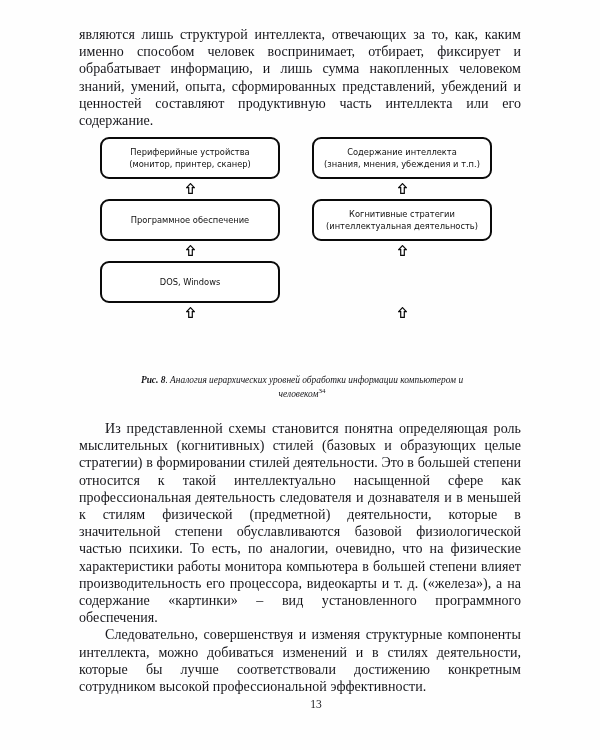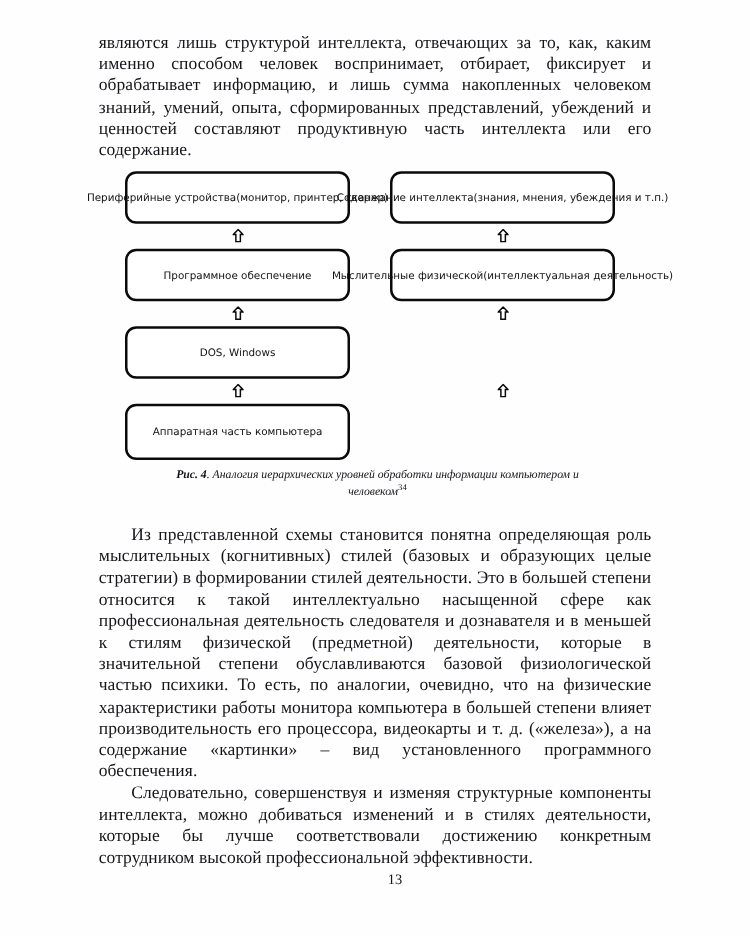--- a/index.html
+++ b/index.html
@@ -63,21 +63,21 @@
 
   .node {
     position: absolute;
     left: 0;
     width: 100%;
     box-sizing: border-box;
     border: 2.2px solid #0a0a0a;
     border-radius: 9px;
     background: #ffffff;
     display: flex;
-    flex-direction: row;
+    flex-direction: column;
     align-items: center;
     justify-content: center;
     text-align: center;
     font-family: "DejaVu Sans", "Liberation Sans", sans-serif;
     font-size: 8.3px;
     line-height: 12.5px;
     color: #101010;
     padding: 2px 5px;
   }
   .node .line { display: block; white-space: nowrap; }
@@ -194,61 +194,58 @@
       <div class="node n2">
         <span class="line">DOS, Windows</span>
       </div>
 
       <div class="arrow-up a2">
         <svg class="arrow-glyph" viewBox="0 0 9 11" xmlns="http://www.w3.org/2000/svg" aria-hidden="true">
           <path d="M4.5 0.6 L8.3 4.6 L6.3 4.6 L6.3 10.3 L2.7 10.3 L2.7 4.6 L0.7 4.6 Z" fill="#ffffff" stroke="#0a0a0a" stroke-width="1.2" stroke-linejoin="miter"></path>
         </svg>
       </div>
 
-      <div class="node n3">
-        <span class="line">Аппаратная часть компьютера</span>
-      </div>
     </div>
 
     <div class="diagram-col col-right">
 
       <div class="node n0">
         <span class="line">Содержание интеллекта</span>
         <span class="line">(знания, мнения, убеждения и т.п.)</span>
       </div>
 
       <div class="arrow-up a0">
         <svg class="arrow-glyph" viewBox="0 0 9 11" xmlns="http://www.w3.org/2000/svg" aria-hidden="true">
           <path d="M4.5 0.6 L8.3 4.6 L6.3 4.6 L6.3 10.3 L2.7 10.3 L2.7 4.6 L0.7 4.6 Z" fill="#ffffff" stroke="#0a0a0a" stroke-width="1.2" stroke-linejoin="miter"></path>
         </svg>
       </div>
 
       <div class="node n1">
-        <span class="line">Мыслительные физической</span>
+        <span class="line">Когнитивные стратегии</span>
         <span class="line">(интеллектуальная деятельность)</span>
       </div>
 
       <div class="arrow-up a1">
         <svg class="arrow-glyph" viewBox="0 0 9 11" xmlns="http://www.w3.org/2000/svg" aria-hidden="true">
           <path d="M4.5 0.6 L8.3 4.6 L6.3 4.6 L6.3 10.3 L2.7 10.3 L2.7 4.6 L0.7 4.6 Z" fill="#ffffff" stroke="#0a0a0a" stroke-width="1.2" stroke-linejoin="miter"></path>
         </svg>
       </div>
 
 
       <div class="arrow-up a2">
         <svg class="arrow-glyph" viewBox="0 0 9 11" xmlns="http://www.w3.org/2000/svg" aria-hidden="true">
           <path d="M4.5 0.6 L8.3 4.6 L6.3 4.6 L6.3 10.3 L2.7 10.3 L2.7 4.6 L0.7 4.6 Z" fill="#ffffff" stroke="#0a0a0a" stroke-width="1.2" stroke-linejoin="miter"></path>
         </svg>
       </div>
 
     </div>
   </div>
 
   <div class="caption">
-    <span class="fig-label">Рис. 4</span><span>. Аналогия иерархических уровней обработки информации компьютером и человеком</span><sup>34</sup>
+    <span class="fig-label">Рис. 8</span><span>. Аналогия иерархических уровней обработки информации компьютером и человеком</span><sup>34</sup>
   </div>
 
   <div class="lower">
     <p class="body-text indent">Из представленной схемы становится понятна определяющая роль мыслительных (когнитивных) стилей (базовых и образующих целые стратегии) в формировании стилей деятельности. Это в большей степени относится к такой интеллектуально насыщенной сфере как профессиональная деятельность следователя и дознавателя и в меньшей к стилям физической (предметной) деятельности, которые в значительной степени обуславливаются базовой физиологической частью психики. То есть, по аналогии, очевидно, что на физические характеристики работы монитора компьютера в большей степени влияет производительность его процессора, видеокарты и т. д. («железа»), а на содержание «картинки» – вид установленного программного обеспечения.</p>
     <p class="body-text indent">Следовательно, совершенствуя и изменяя структурные компоненты интеллекта, можно добиваться изменений и в стилях деятельности, которые бы лучше соответствовали достижению конкретным сотрудником высокой профессиональной эффективности.</p>
   </div>
 
   <div class="page-number">13</div>
 
 </div>

